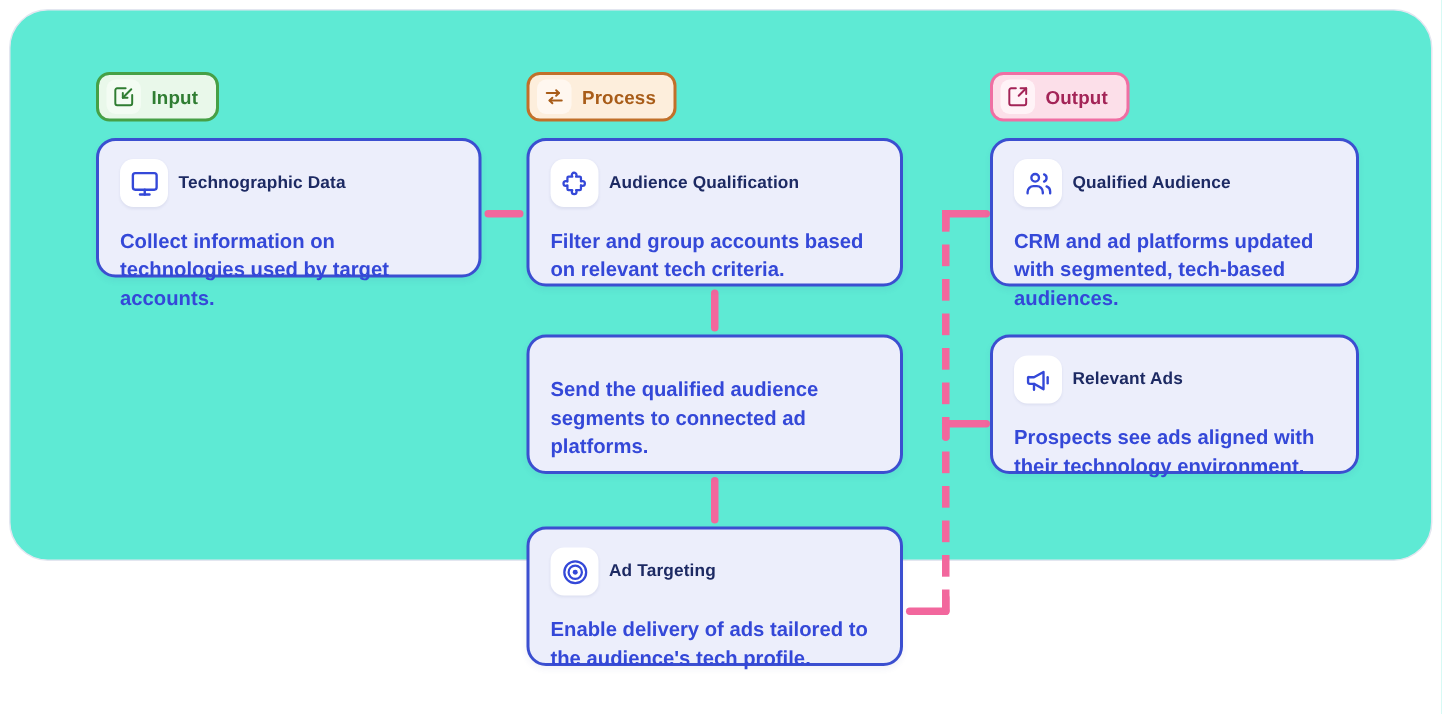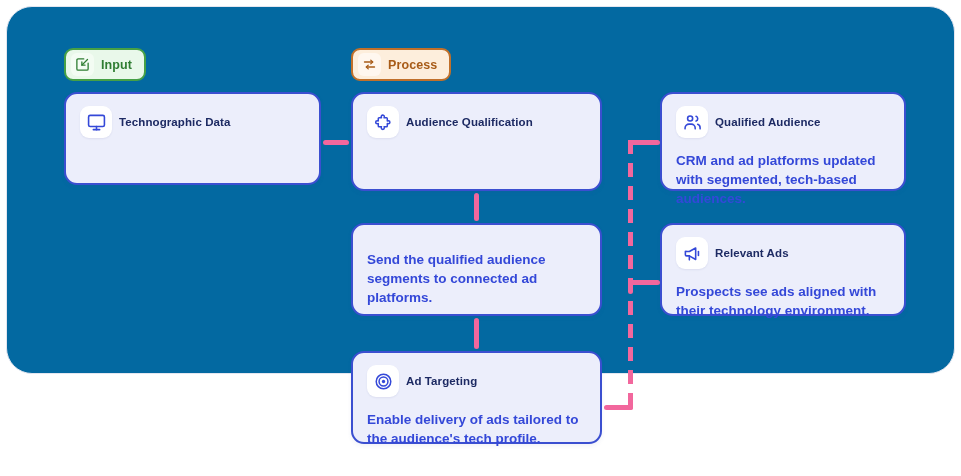--- a/index.html
+++ b/index.html
@@ -21,21 +21,21 @@
   }
 
   
   .canvas {
     position: absolute;
     left: 6px;
     top: 6px;
     width: 949px;
     height: 368px;
     box-sizing: border-box;
-    background: #0369a1;
+    background: #5eead4;
     border: 1px solid #e3e6f0;
     border-radius: 26px;
   }
 
   
   .badge {
     position: absolute;
     display: flex;
     align-items: center;
     gap: 7px;
@@ -176,20 +176,30 @@
         <svg width="15" height="15" viewBox="0 0 24 24" fill="none" stroke="#a85c18" stroke-width="2.1" stroke-linecap="round" stroke-linejoin="round">
           <path d="M4 8h13"></path>
             <path d="M14 5l3 3-3 3"></path>
           <path d="M20 16H7"></path>
             <path d="M10 13l-3 3 3 3"></path>
         </svg>
       </span>
       <span class="badge-label">Process</span>
     </div>
 
+    <div class="badge badge-output">
+      <span class="badge-icon">
+        <svg width="15" height="15" viewBox="0 0 24 24" fill="none" stroke="#a32457" stroke-width="2.1" stroke-linecap="round" stroke-linejoin="round">
+          <path d="M10 3H5a2 2 0 0 0-2 2v14a2 2 0 0 0 2 2h14a2 2 0 0 0 2-2v-5"></path>
+          <path d="M13 11 21 3"></path>
+            <path d="M15 3h6v6"></path>
+        </svg>
+      </span>
+      <span class="badge-label">Output</span>
+    </div>
 
     <div class="conn conn-h conn-in-proc"></div>
     <div class="conn conn-v conn-q-ds"></div>
     <div class="conn conn-v conn-ds-at"></div>
 
     <div class="dash-trunk"></div>
     <div class="conn conn-h branch-top"></div>
     <div class="conn conn-v elbow-top"></div>
     <div class="conn conn-h branch-mid"></div>
     <div class="conn conn-v elbow-mid"></div>
@@ -200,31 +210,33 @@
       <div class="card-head">
         <span class="card-icon">
           <svg width="19" height="19" viewBox="0 0 24 24" fill="none" stroke="#3448d8" stroke-width="2" stroke-linecap="round" stroke-linejoin="round">
             <rect x="2" y="3" width="20" height="14" rx="2"></rect>
             <path d="M8 21h8"></path>
               <path d="M12 17v4"></path>
           </svg>
         </span>
         <span class="card-title">Technographic Data</span>
       </div>
+      <div class="card-body">Collect information on technologies used by target accounts.</div>
     </div>
 
     <div class="card card-qualification">
       <div class="card-head">
         <span class="card-icon">
           <svg width="19" height="19" viewBox="0 0 24 24" fill="none" stroke="#3448d8" stroke-width="1.9" stroke-linecap="round" stroke-linejoin="round">
             <path d="M9.5 3.5a2 2 0 0 1 3.6 1.2c0 .5-.2.9-.4 1.3h3.1a1 1 0 0 1 1 1v3.1c.4-.2.8-.4 1.3-.4a2 2 0 0 1 0 4c-.5 0-.9-.2-1.3-.4v3.1a1 1 0 0 1-1 1h-3.1c.2.4.4.8.4 1.3a2 2 0 0 1-4 0c0-.5.2-.9.4-1.3H6.4a1 1 0 0 1-1-1v-3.1c-.4.2-.8.4-1.3.4a2 2 0 0 1 0-4c.5 0 .9.2 1.3.4V7a1 1 0 0 1 1-1h3.1c-.2-.4-.4-.8-.4-1.3 0-.45.17-.87.4-1.2Z"></path>
           </svg>
         </span>
         <span class="card-title">Audience Qualification</span>
       </div>
+      <div class="card-body">Filter and group accounts based on relevant tech criteria.</div>
     </div>
 
     <div class="card card-qualaudience">
       <div class="card-head">
         <span class="card-icon">
           <svg width="19" height="19" viewBox="0 0 24 24" fill="none" stroke="#3448d8" stroke-width="2" stroke-linecap="round" stroke-linejoin="round">
             <circle cx="9" cy="7" r="3.2"></circle>
             <path d="M2.6 20v-1a5 5 0 0 1 5-5h2.8a5 5 0 0 1 5 5v1"></path>
             <path d="M16.5 4.2a3.2 3.2 0 0 1 0 6"></path>
             <path d="M18.6 14.2a4.6 4.6 0 0 1 3 4.3V20"></path>

